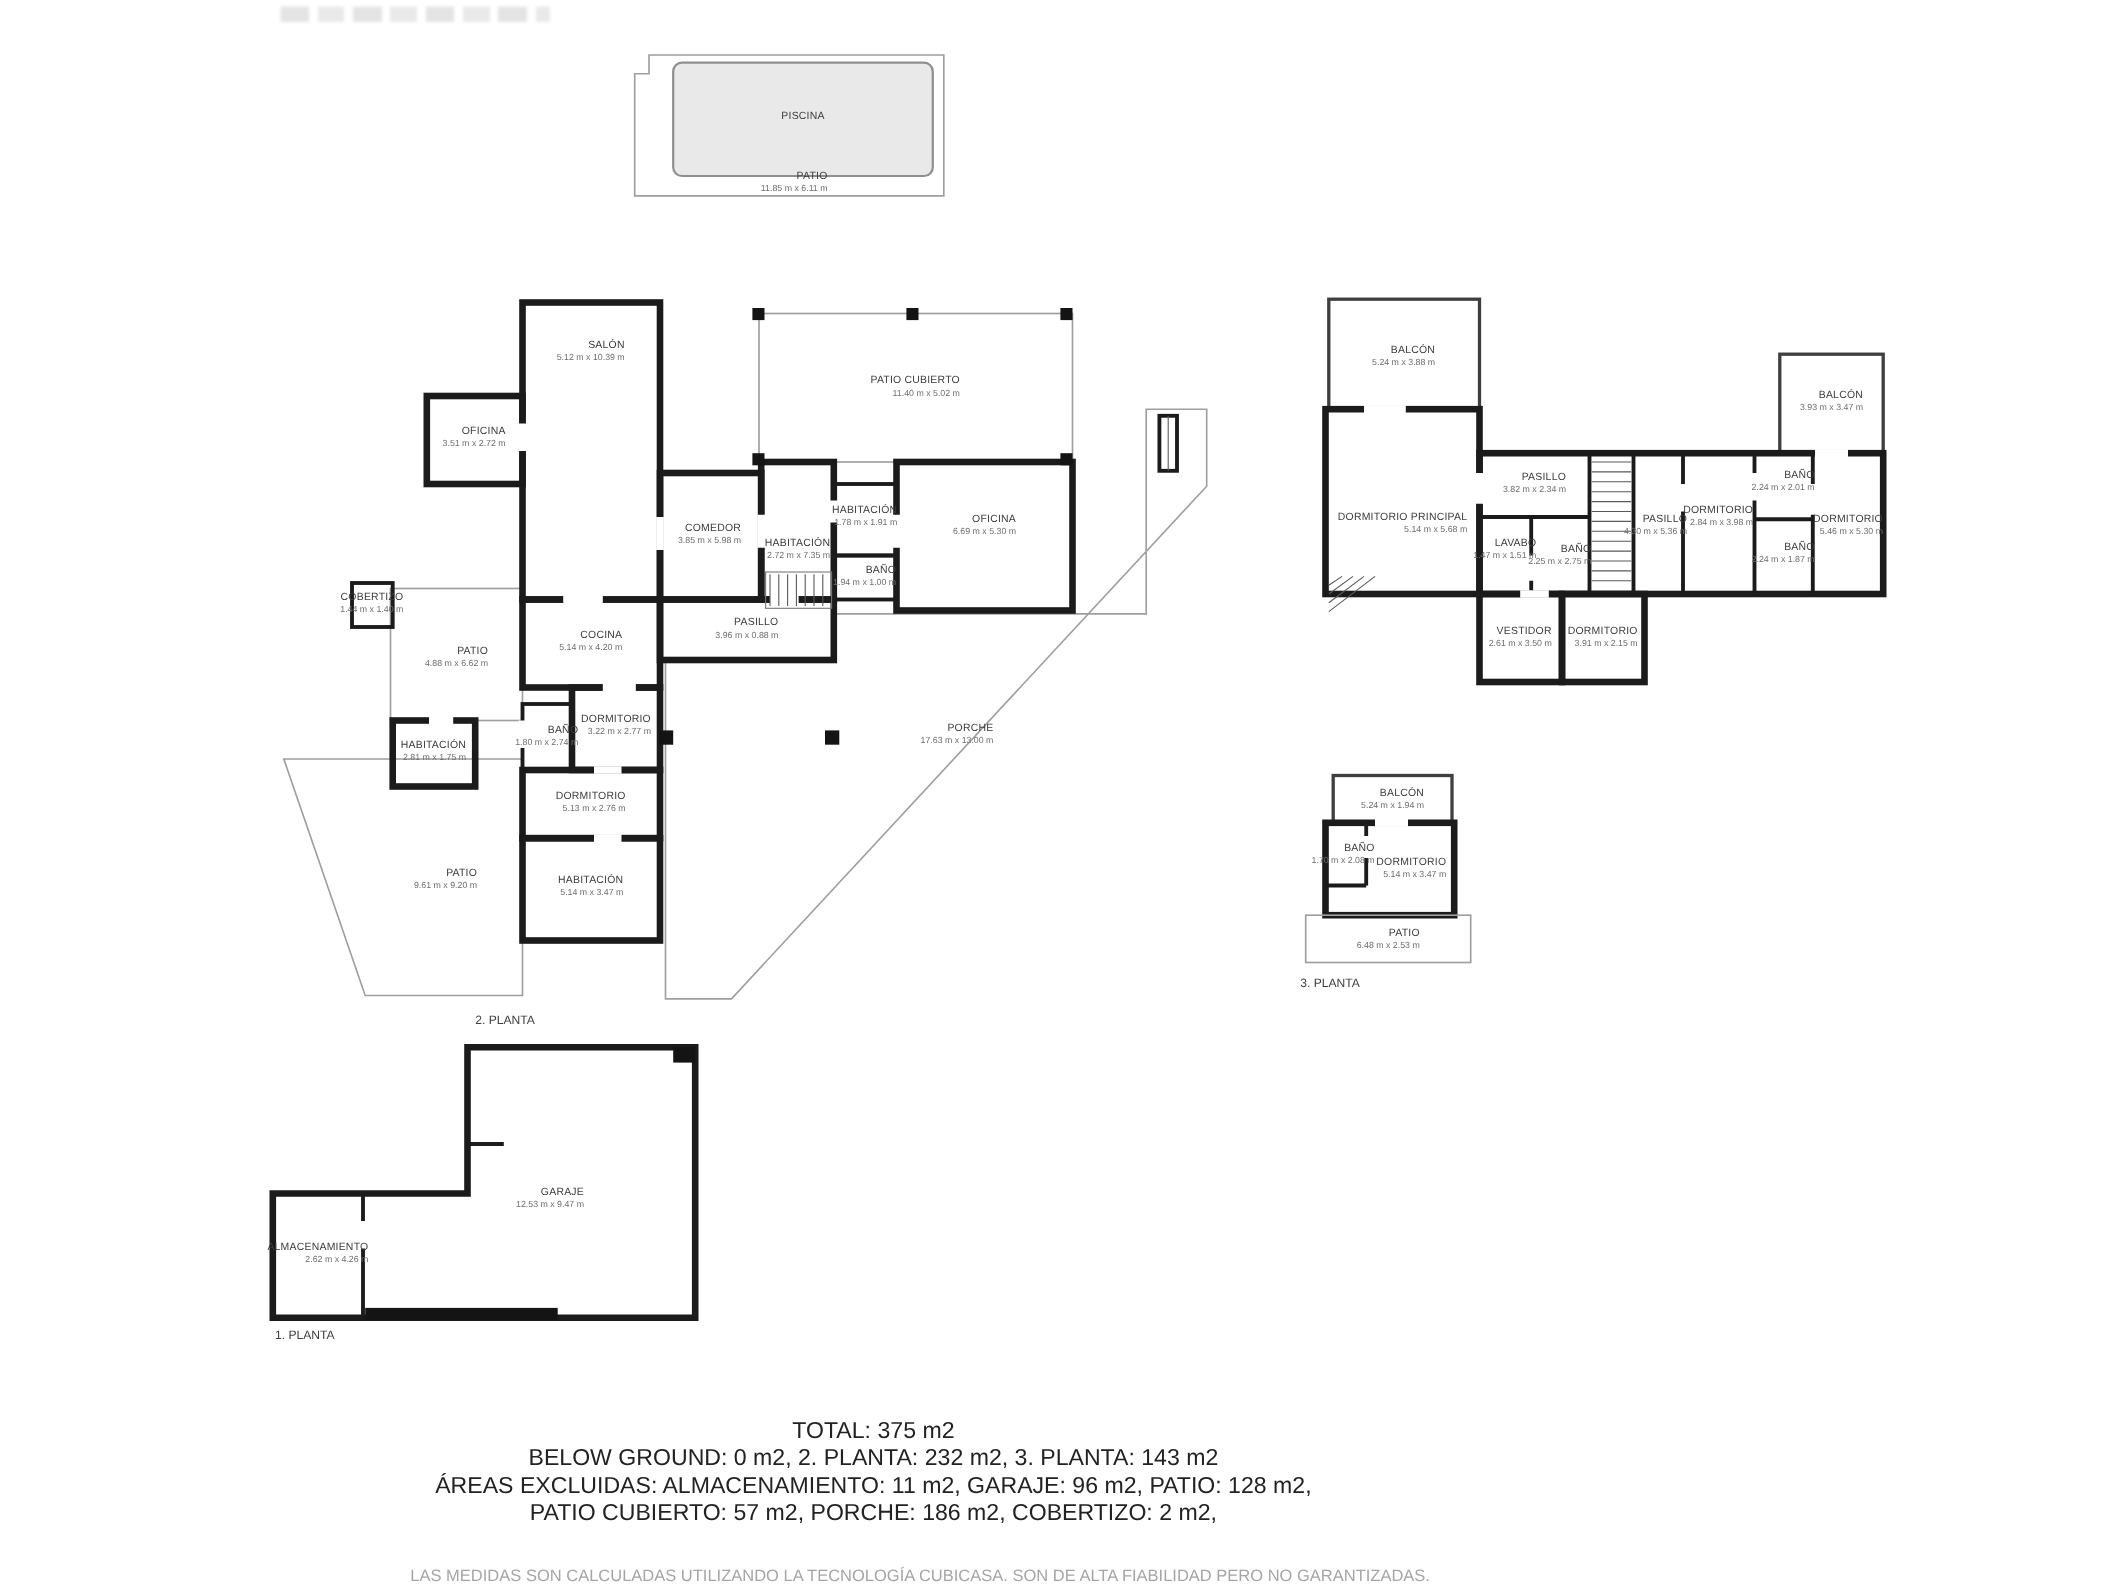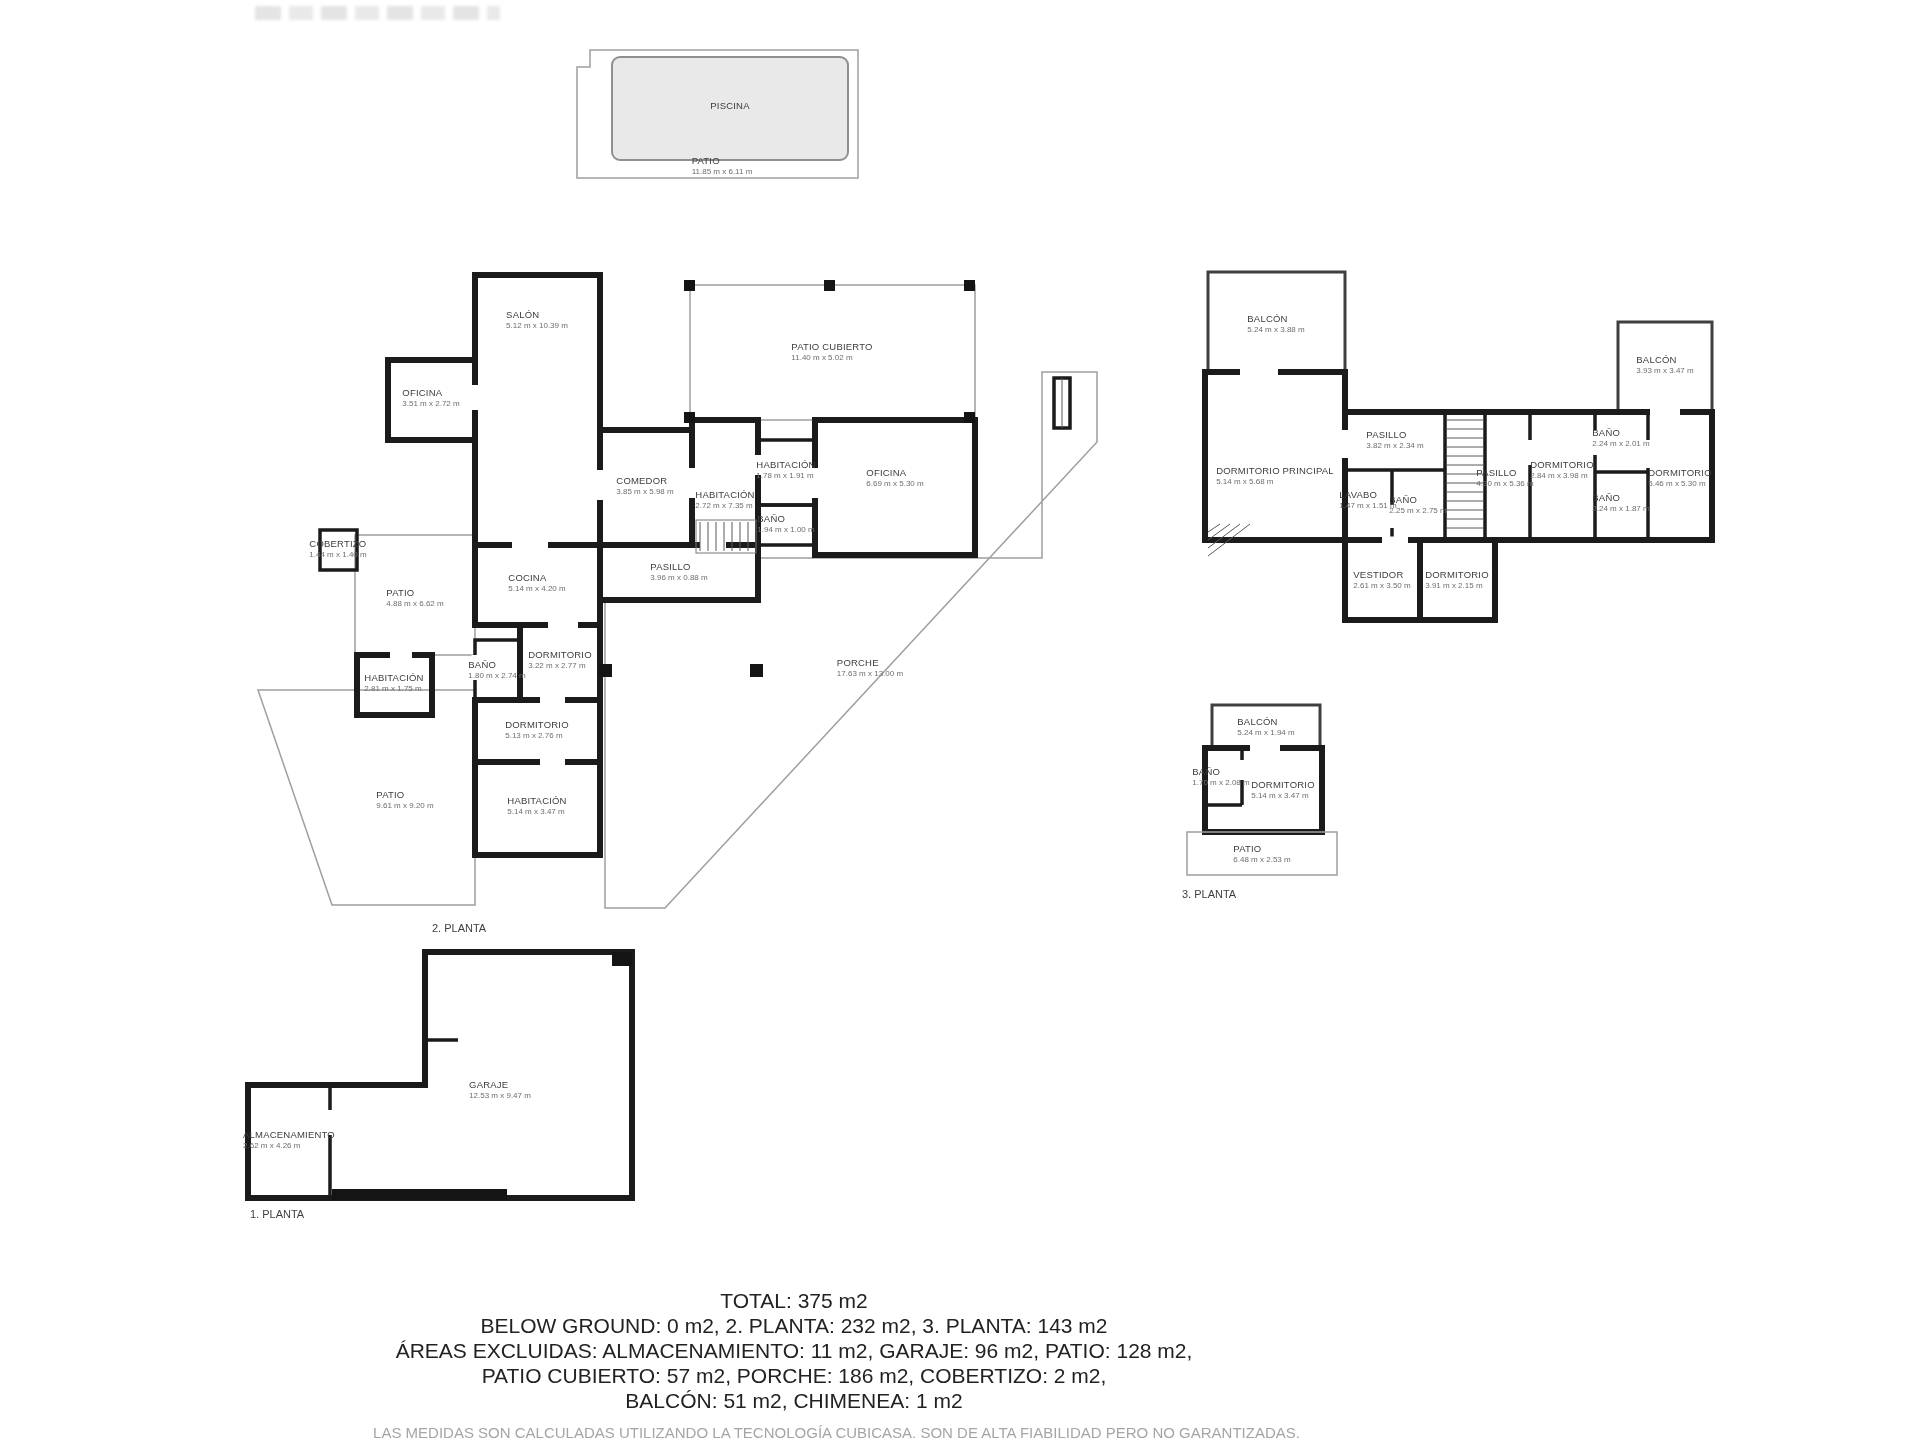--- a/index.html
+++ b/index.html
@@ -9,21 +9,21 @@
   svg{position:absolute;left:0;top:0}
   .outline{fill:none;stroke:#9f9f9f;stroke-width:1.5}
   .wall{fill:none;stroke:#1b1b1b;stroke-width:6}
   .wall-thin{fill:none;stroke:#1b1b1b;stroke-width:3.5}
   .balcony{fill:none;stroke:#3f3f3f;stroke-width:3}
   .pool{fill:#e9e9e9;stroke:#8f8f8f;stroke-width:2}
   .gap{fill:none;stroke:#ffffff;stroke-width:7}
   .hatch{fill:none;stroke:#5a5a5a;stroke-width:1}
   .hatchbox{fill:none;stroke:#777;stroke-width:1}
   .pillar{fill:#141414}
-  .room-label{position:absolute;transform:translate(-50%,-50%);text-align:left;line-height:1.3;white-space:nowrap;z-index:3}
+  .room-label{position:absolute;transform:translate(-50%,-50%);text-align:right;line-height:1.3;white-space:nowrap;z-index:3}
   .room-label .rn{display:block;font-size:9.5px;color:#3c3c3c;letter-spacing:.2px}
   .room-label .rd{display:block;font-size:8px;color:#6e6e6e}
   .floor-label{position:absolute;font-size:11px;color:#3f3f3f;z-index:3}
   .summary{position:absolute;left:0;top:1288px;width:1588px;text-align:center;color:#222;font-size:21px;line-height:25px;z-index:3}
   .disclaimer{position:absolute;left:0;top:1424px;width:1673px;text-align:center;color:#a5a5a5;font-size:15px;z-index:3}
   .redacted{position:absolute;left:255px;top:6px;width:245px;height:14px;opacity:.55;filter:blur(1.5px);
     background:repeating-linear-gradient(90deg,#cfcfcf 0 26px,#fff 26px 34px,#d8d8d8 34px 58px,#fff 58px 66px);z-index:2}
 </style>
 </head>
 <body>
@@ -276,18 +276,17 @@
 
 <div class="floor-label" style="left:432px;top:922px">2. PLANTA</div>
 <div class="floor-label" style="left:1182px;top:888px">3. PLANTA</div>
 <div class="floor-label" style="left:250px;top:1208px">1. PLANTA</div>
 
 <div class="summary">
   <div>TOTAL: 375 m2</div>
   <div>BELOW GROUND: 0 m2, 2. PLANTA: 232 m2, 3. PLANTA: 143 m2</div>
   <div>ÁREAS EXCLUIDAS: ALMACENAMIENTO: 11 m2, GARAJE: 96 m2, PATIO: 128 m2,</div>
   <div>PATIO CUBIERTO: 57 m2, PORCHE: 186 m2, COBERTIZO: 2 m2,</div>
-  <div>BALCÓN: 51 m2, CHIMENEA: 1 m2</div>
 </div>
 
 <div class="disclaimer">LAS MEDIDAS SON CALCULADAS UTILIZANDO LA TECNOLOGÍA CUBICASA. SON DE ALTA FIABILIDAD PERO NO GARANTIZADAS.</div>
 
 </div>
 
 </body></html>

